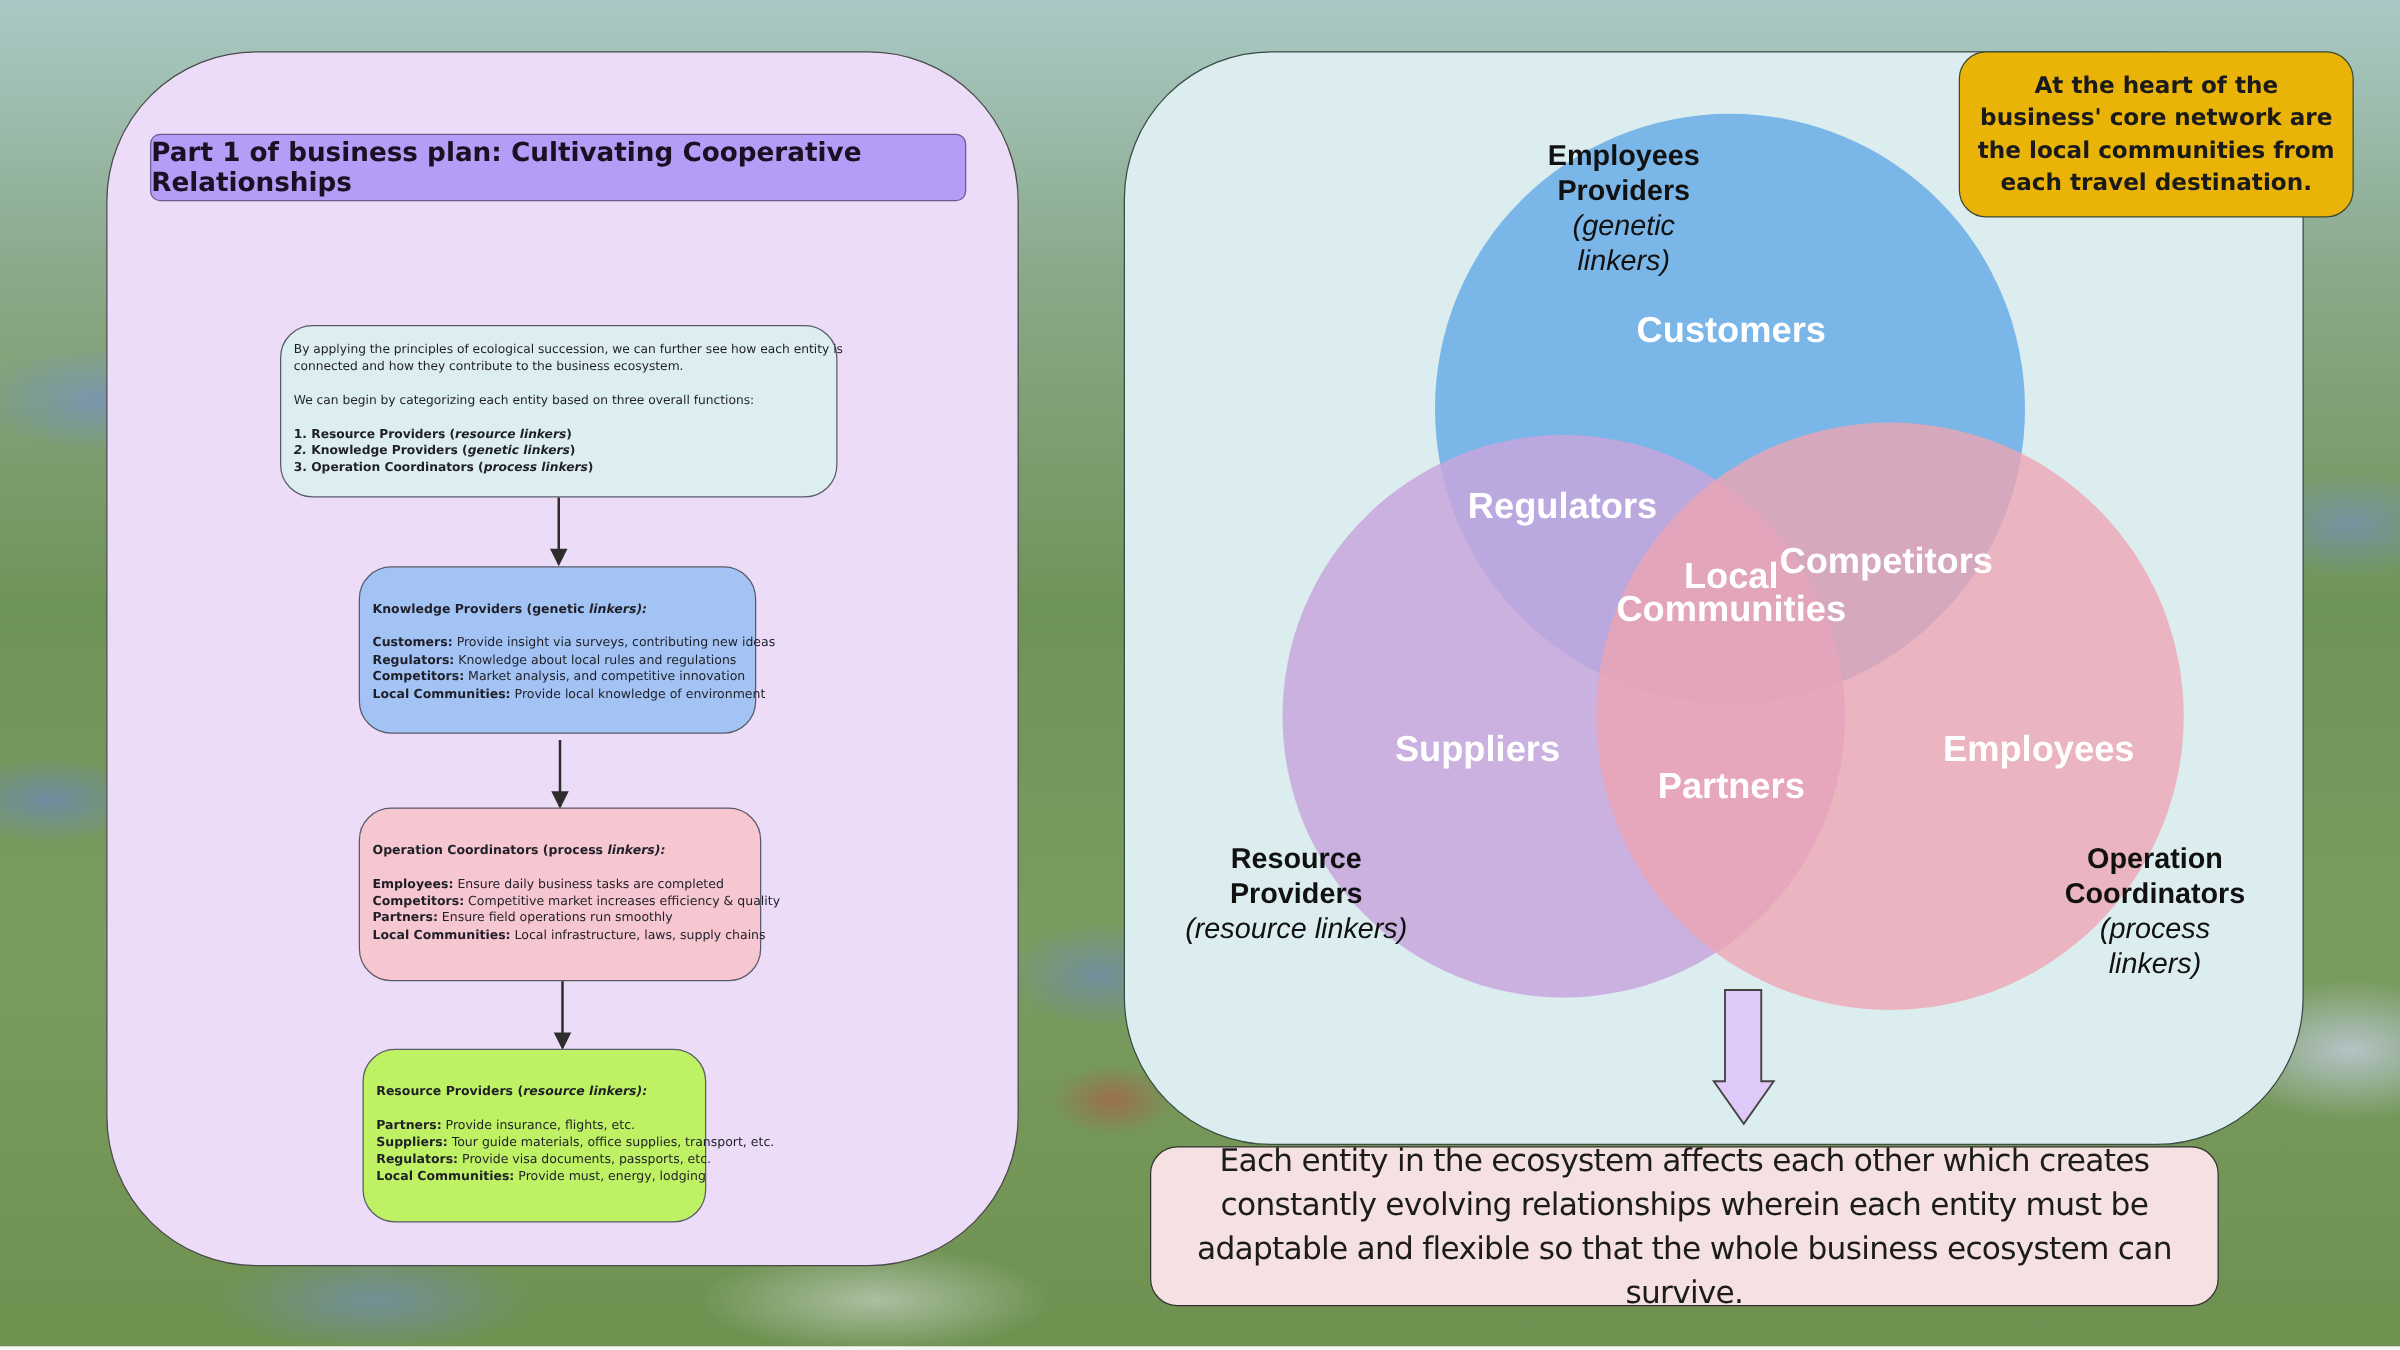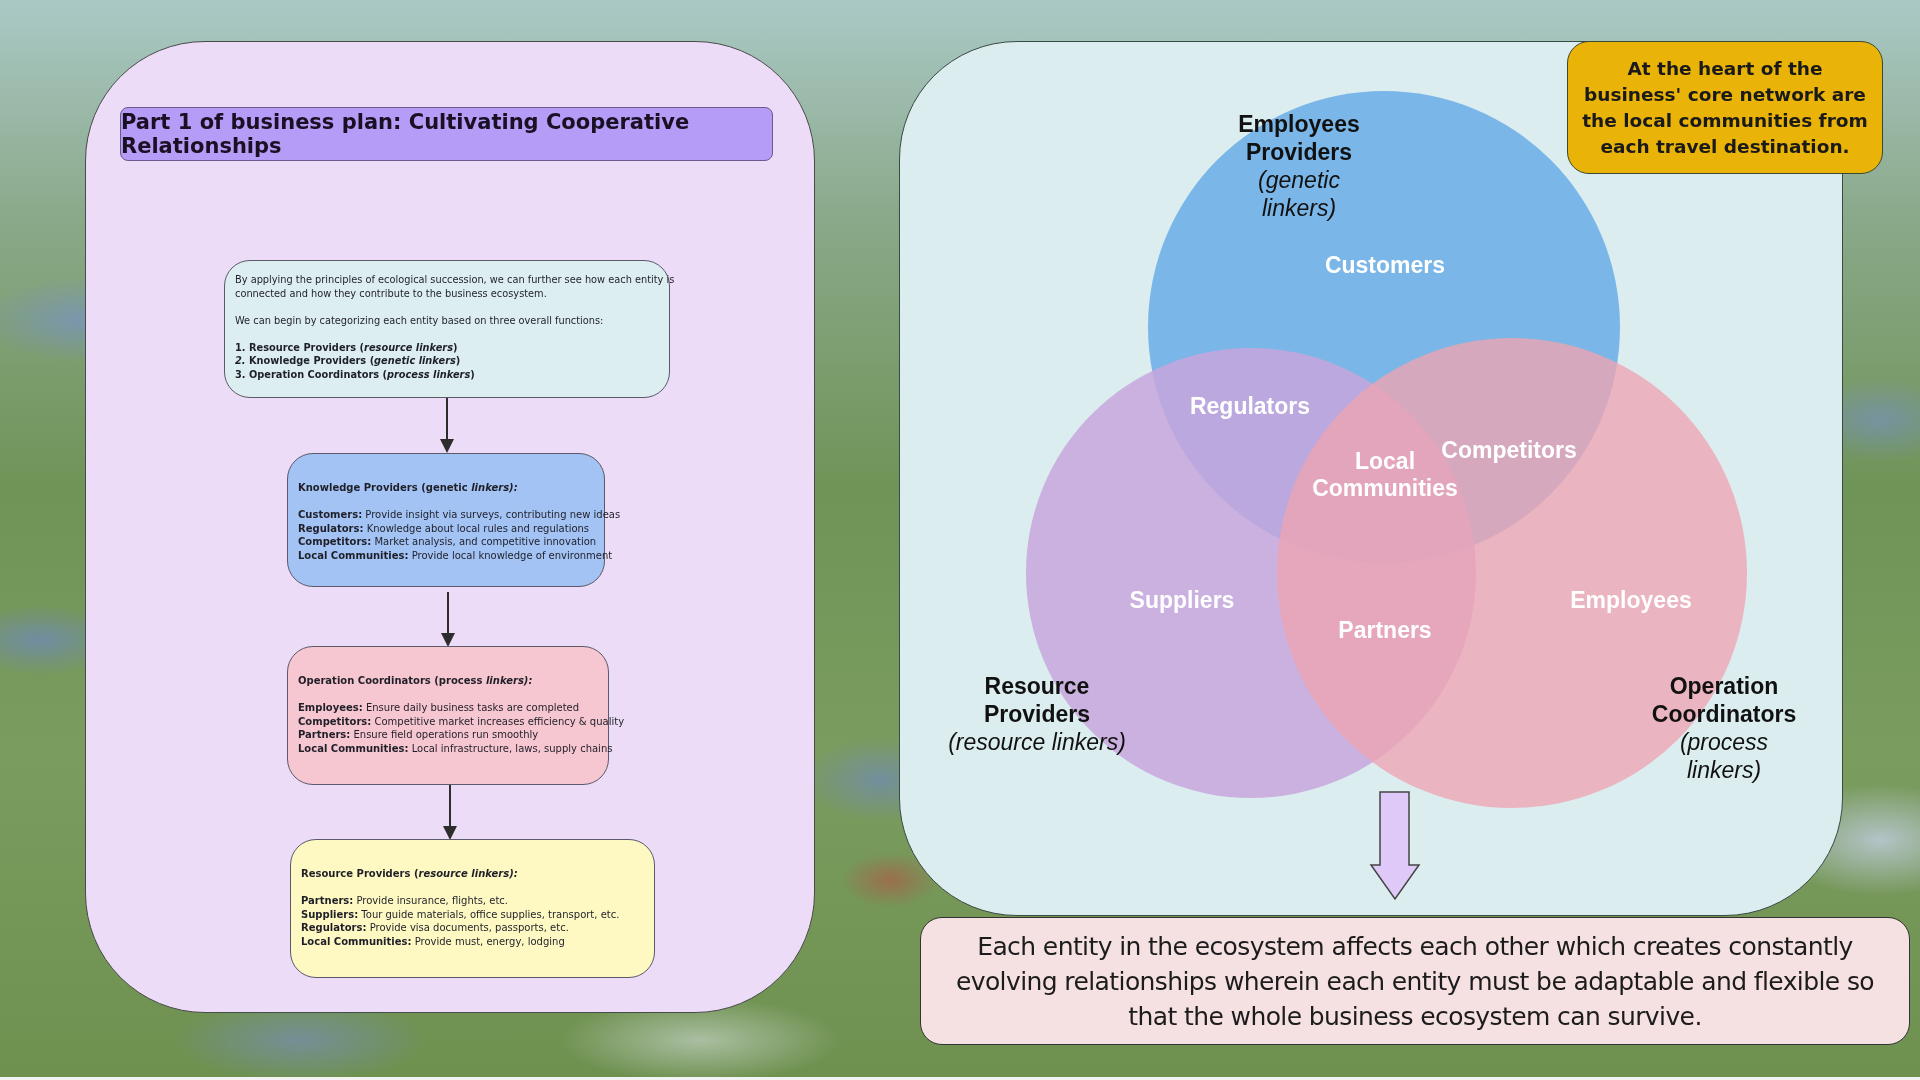--- a/index.html
+++ b/index.html
@@ -32,57 +32,57 @@
   }
   .flow-box {
     position:absolute; box-sizing:border-box; border:1.5px solid #5a5a6a; border-radius:26px;
     font-family:"DejaVu Sans", sans-serif; font-size:10px; color:#1f1f28; line-height:13.5px;
     padding:14px 10px 10px 10px;
   }
   .flow-box b { font-weight:bold; }
   .intro-box { left:224px; top:260px; width:446px; height:138px; background:#dceef0; padding-top:12px; font-size:9.8px; line-height:13.5px; }
   .kp-box { left:287px; top:453px; width:318px; height:134px; background:#a3c3f4; padding-top:27px; }
   .oc-box { left:287px; top:646px; width:322px; height:139px; background:#f6c6d1; padding-top:27px; }
-  .rp-box { left:290px; top:839px; width:365px; height:139px; background:#fef9c3; padding-top:27px; }
+  .rp-box { left:290px; top:839px; width:275px; height:139px; background:#bef264; padding-top:27px; }
   .flow-box .gap { height:13.5px; }
   .flow-box .line { white-space:nowrap; }
 
   .flow-arrow { position:absolute; width:2px; background:#2d2d2d; }
   .flow-arrow::after {
     content:""; position:absolute; left:-6px; bottom:-2px;
     border-left:7px solid transparent; border-right:7px solid transparent; border-top:14px solid #2d2d2d;
   }
 
   
   .right-panel {
     position:absolute; left:899px; top:41px; width:944px; height:875px;
     background:#dcedf0; border:1.5px solid #3a4a44; border-radius:118px; box-sizing:border-box; overflow:hidden;
   }
   .venn { position:absolute; left:0; top:0; width:1920px; height:1080px; }
   .venn-label {
     position:absolute; transform:translate(-50%,-50%); text-align:center;
-    font-family:"Liberation Sans", sans-serif; font-weight:bold; color:#ffffff; font-size:23px; line-height:27px; white-space:nowrap;
+    font-family:"Liberation Sans", sans-serif; font-weight:bold; color:#ffffff; font-size:29px; line-height:27px; white-space:nowrap;
   }
   .group-label {
     position:absolute; transform:translateX(-50%); text-align:center; color:#111;
     font-family:"Liberation Sans", sans-serif; font-size:23px; line-height:28px; white-space:nowrap;
   }
   .group-label .name { font-weight:bold; }
   .group-label .sub { font-style:italic; }
 
   .callout {
     position:absolute; left:1567px; top:41px; width:316px; height:133px;
     background:#eab308; border:1.5px solid #3a4a30; border-radius:22px; box-sizing:border-box;
     display:flex; align-items:center; justify-content:center; text-align:center;
     font-family:"DejaVu Sans", sans-serif; font-weight:bold; font-size:18.5px; line-height:26px; color:#1a1a1a;
     padding:0 10px;
   }
 
   .conclusion {
-    position:absolute; left:920px; top:917px; width:990px; height:128px;
+    position:absolute; left:920px; top:917px; width:855px; height:128px;
     background:#f6e1e2; border:1.5px solid #333; border-radius:22px; box-sizing:border-box;
     display:flex; align-items:center; justify-content:center; text-align:center;
     font-family:"DejaVu Sans", sans-serif; font-size:25px; line-height:35px; color:#1c1c1c; padding:0 16px;
     letter-spacing:-0.6px;
   }
 </style>
 </head>
 <body>
 
 <div class="left-panel"></div>

